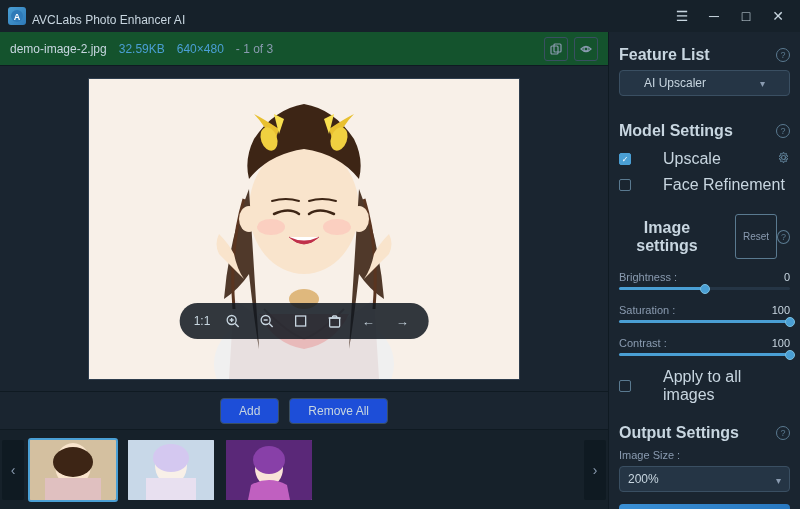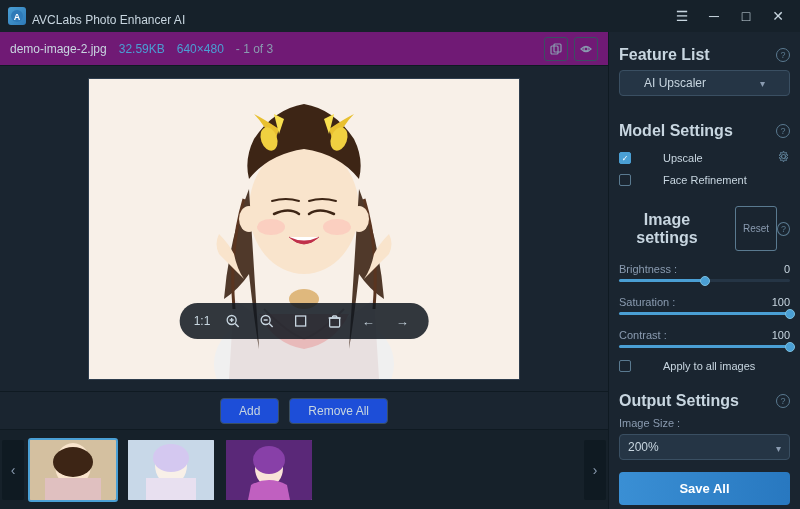--- a/index.html
+++ b/index.html
@@ -54,21 +54,21 @@
       flex: 1;
       display: flex;
       flex-direction: column;
       background: #1e2a35;
       min-width: 0;
     }
 
     
     .file-info-bar {
       height: 34px;
-      background: #701a75;
+      background: #14532d;
       display: flex;
       align-items: center;
       padding: 0 10px;
       gap: 12px;
       border-bottom: 1px solid #0f1a22;
     }
     .file-name { color: #c8d6e0; font-size: 12px; }
     .file-size { color: #4a9fd4; font-size: 12px; }
     .file-dims { color: #4a9fd4; font-size: 12px; }
     .file-count { color: #8a9bb0; font-size: 12px; }
@@ -238,21 +238,21 @@
       background: #253545;
       margin: 6px 0;
     }
 
     .checkbox-row {
       display: flex;
       align-items: center;
       gap: 6px;
       margin: 4px 0;
     }
-    .checkbox-row label { color: #c8d6e0; font-size: 11px; padding-left: 26px; }
+    .checkbox-row label { color: #c8d6e0; font-size: 16px; padding-left: 26px; }
     .custom-checkbox {
       width: 12px; height: 12px;
       border: 1px solid #5a7a90;
       border-radius: 2px;
       background: transparent;
       display: flex; align-items: center; justify-content: center;
       cursor: pointer;
       flex-shrink: 0;
     }
     .custom-checkbox.checked {

